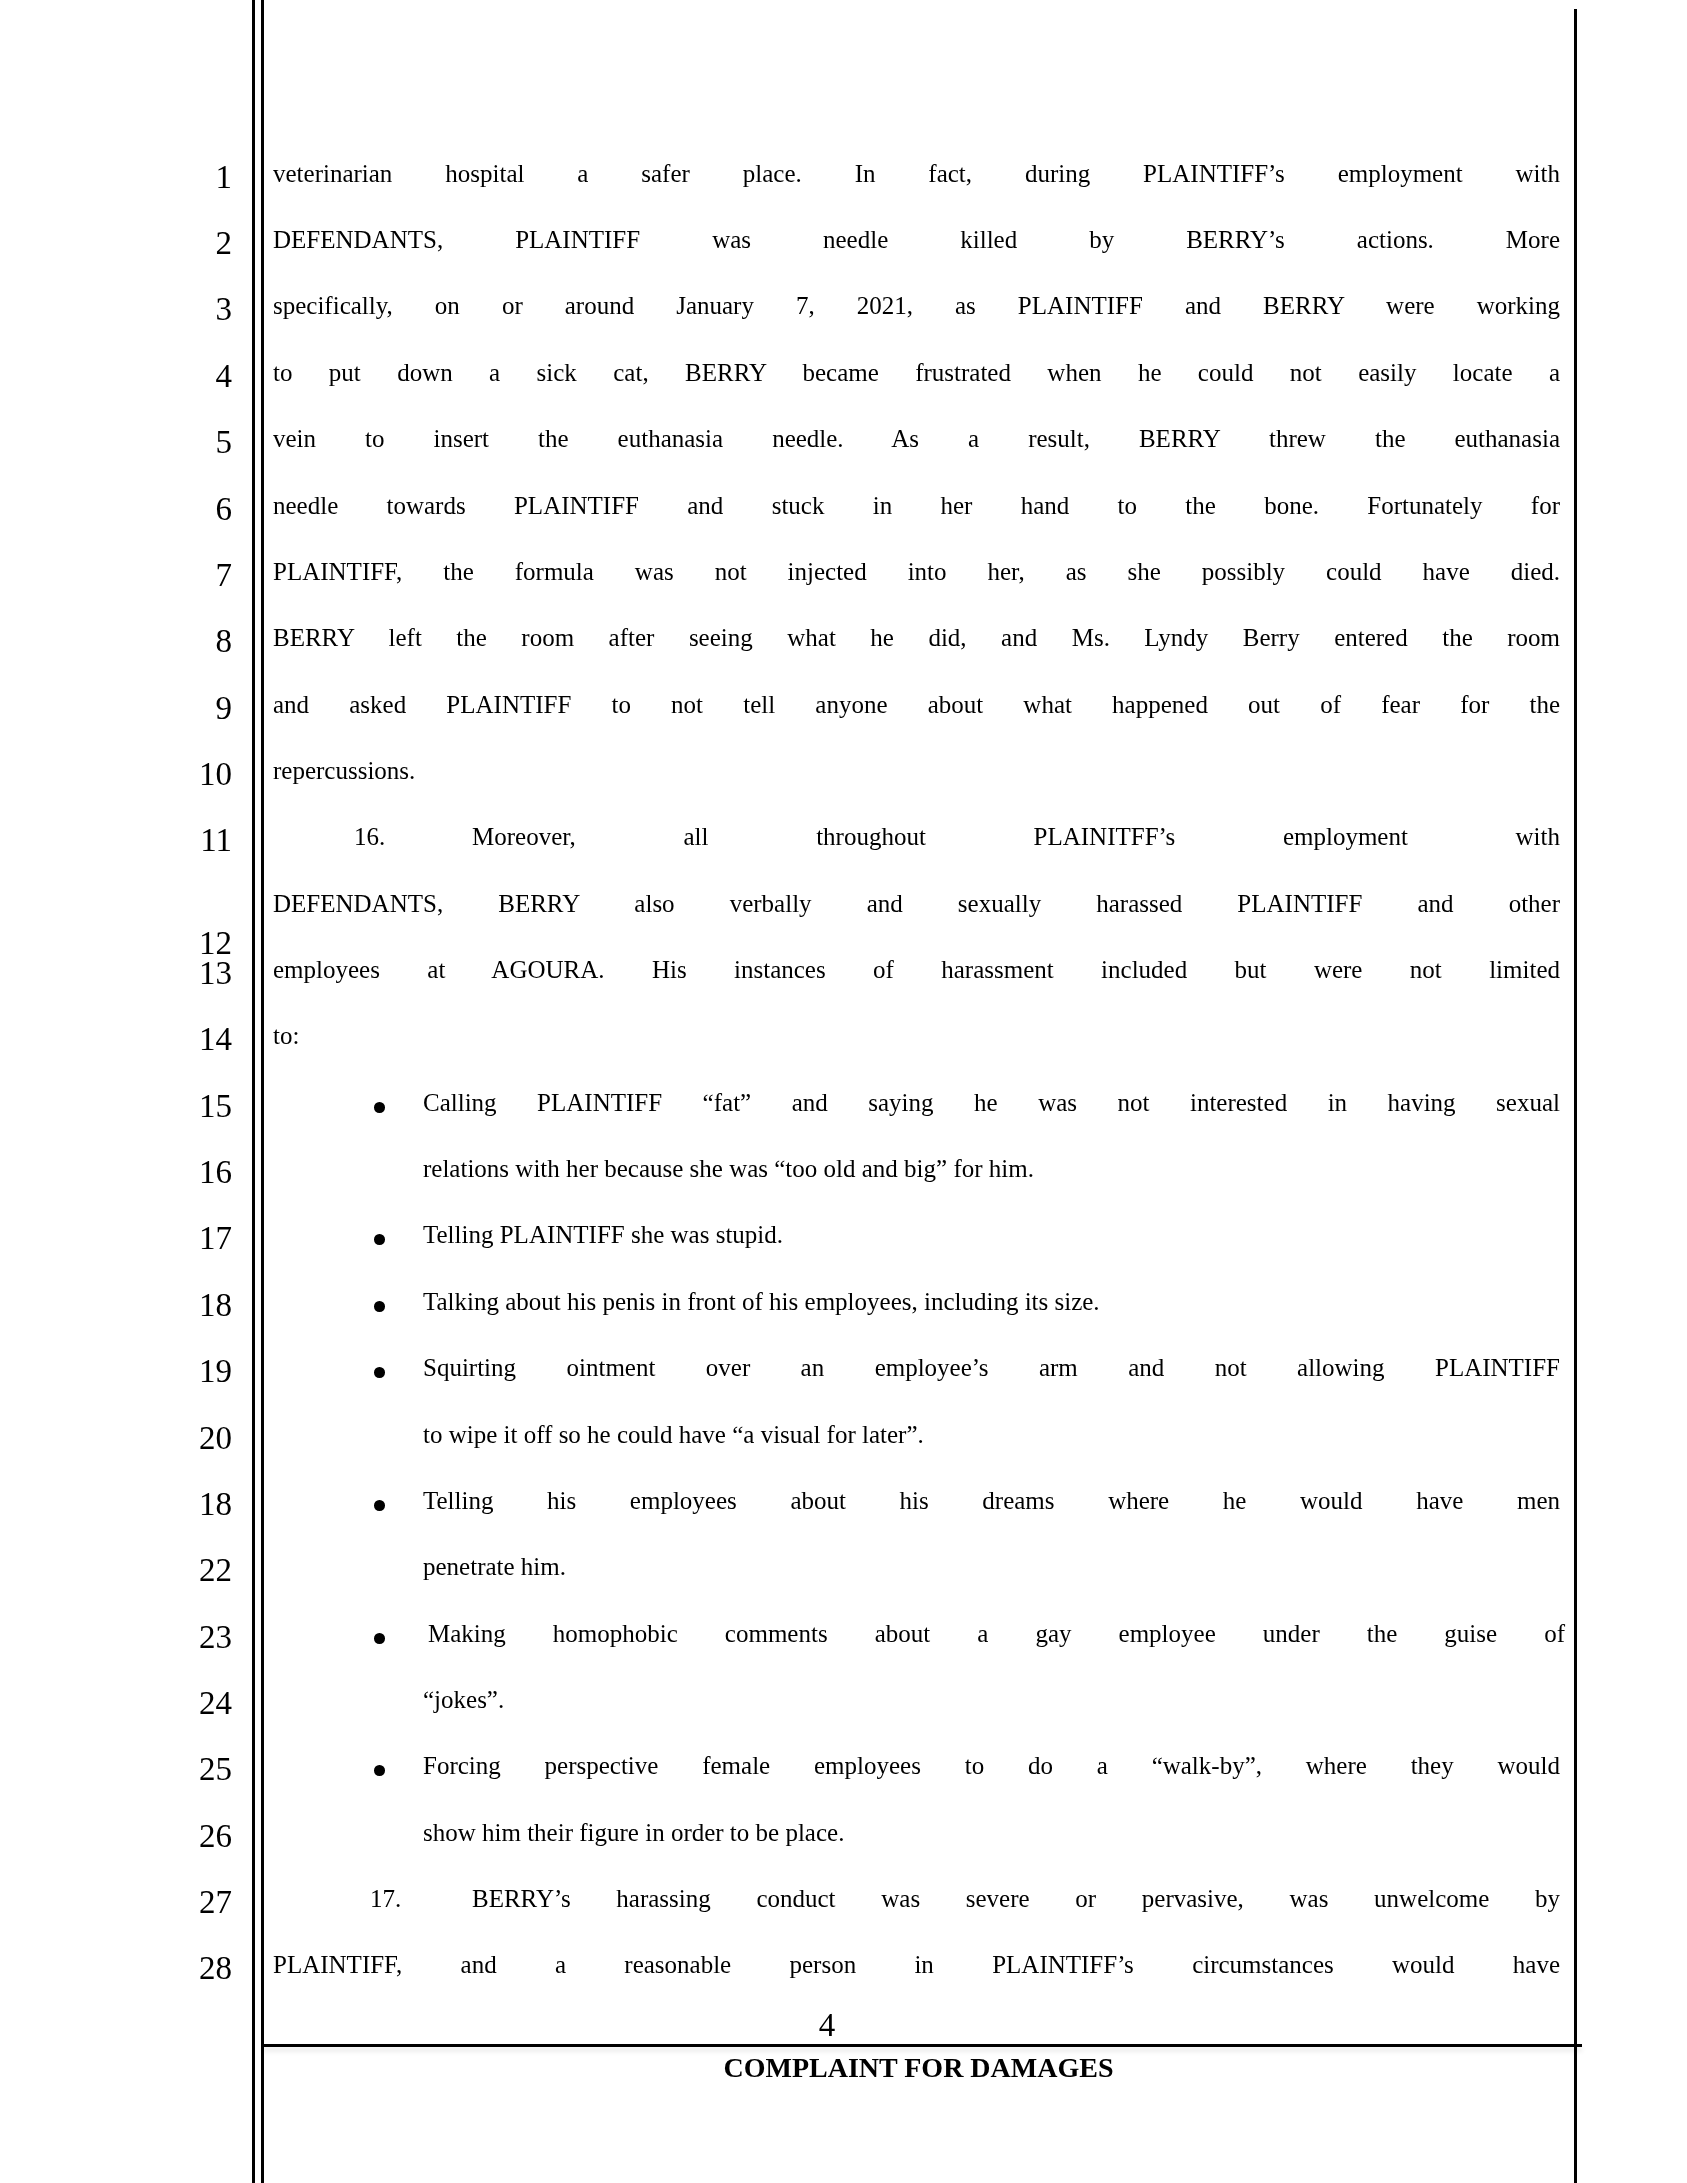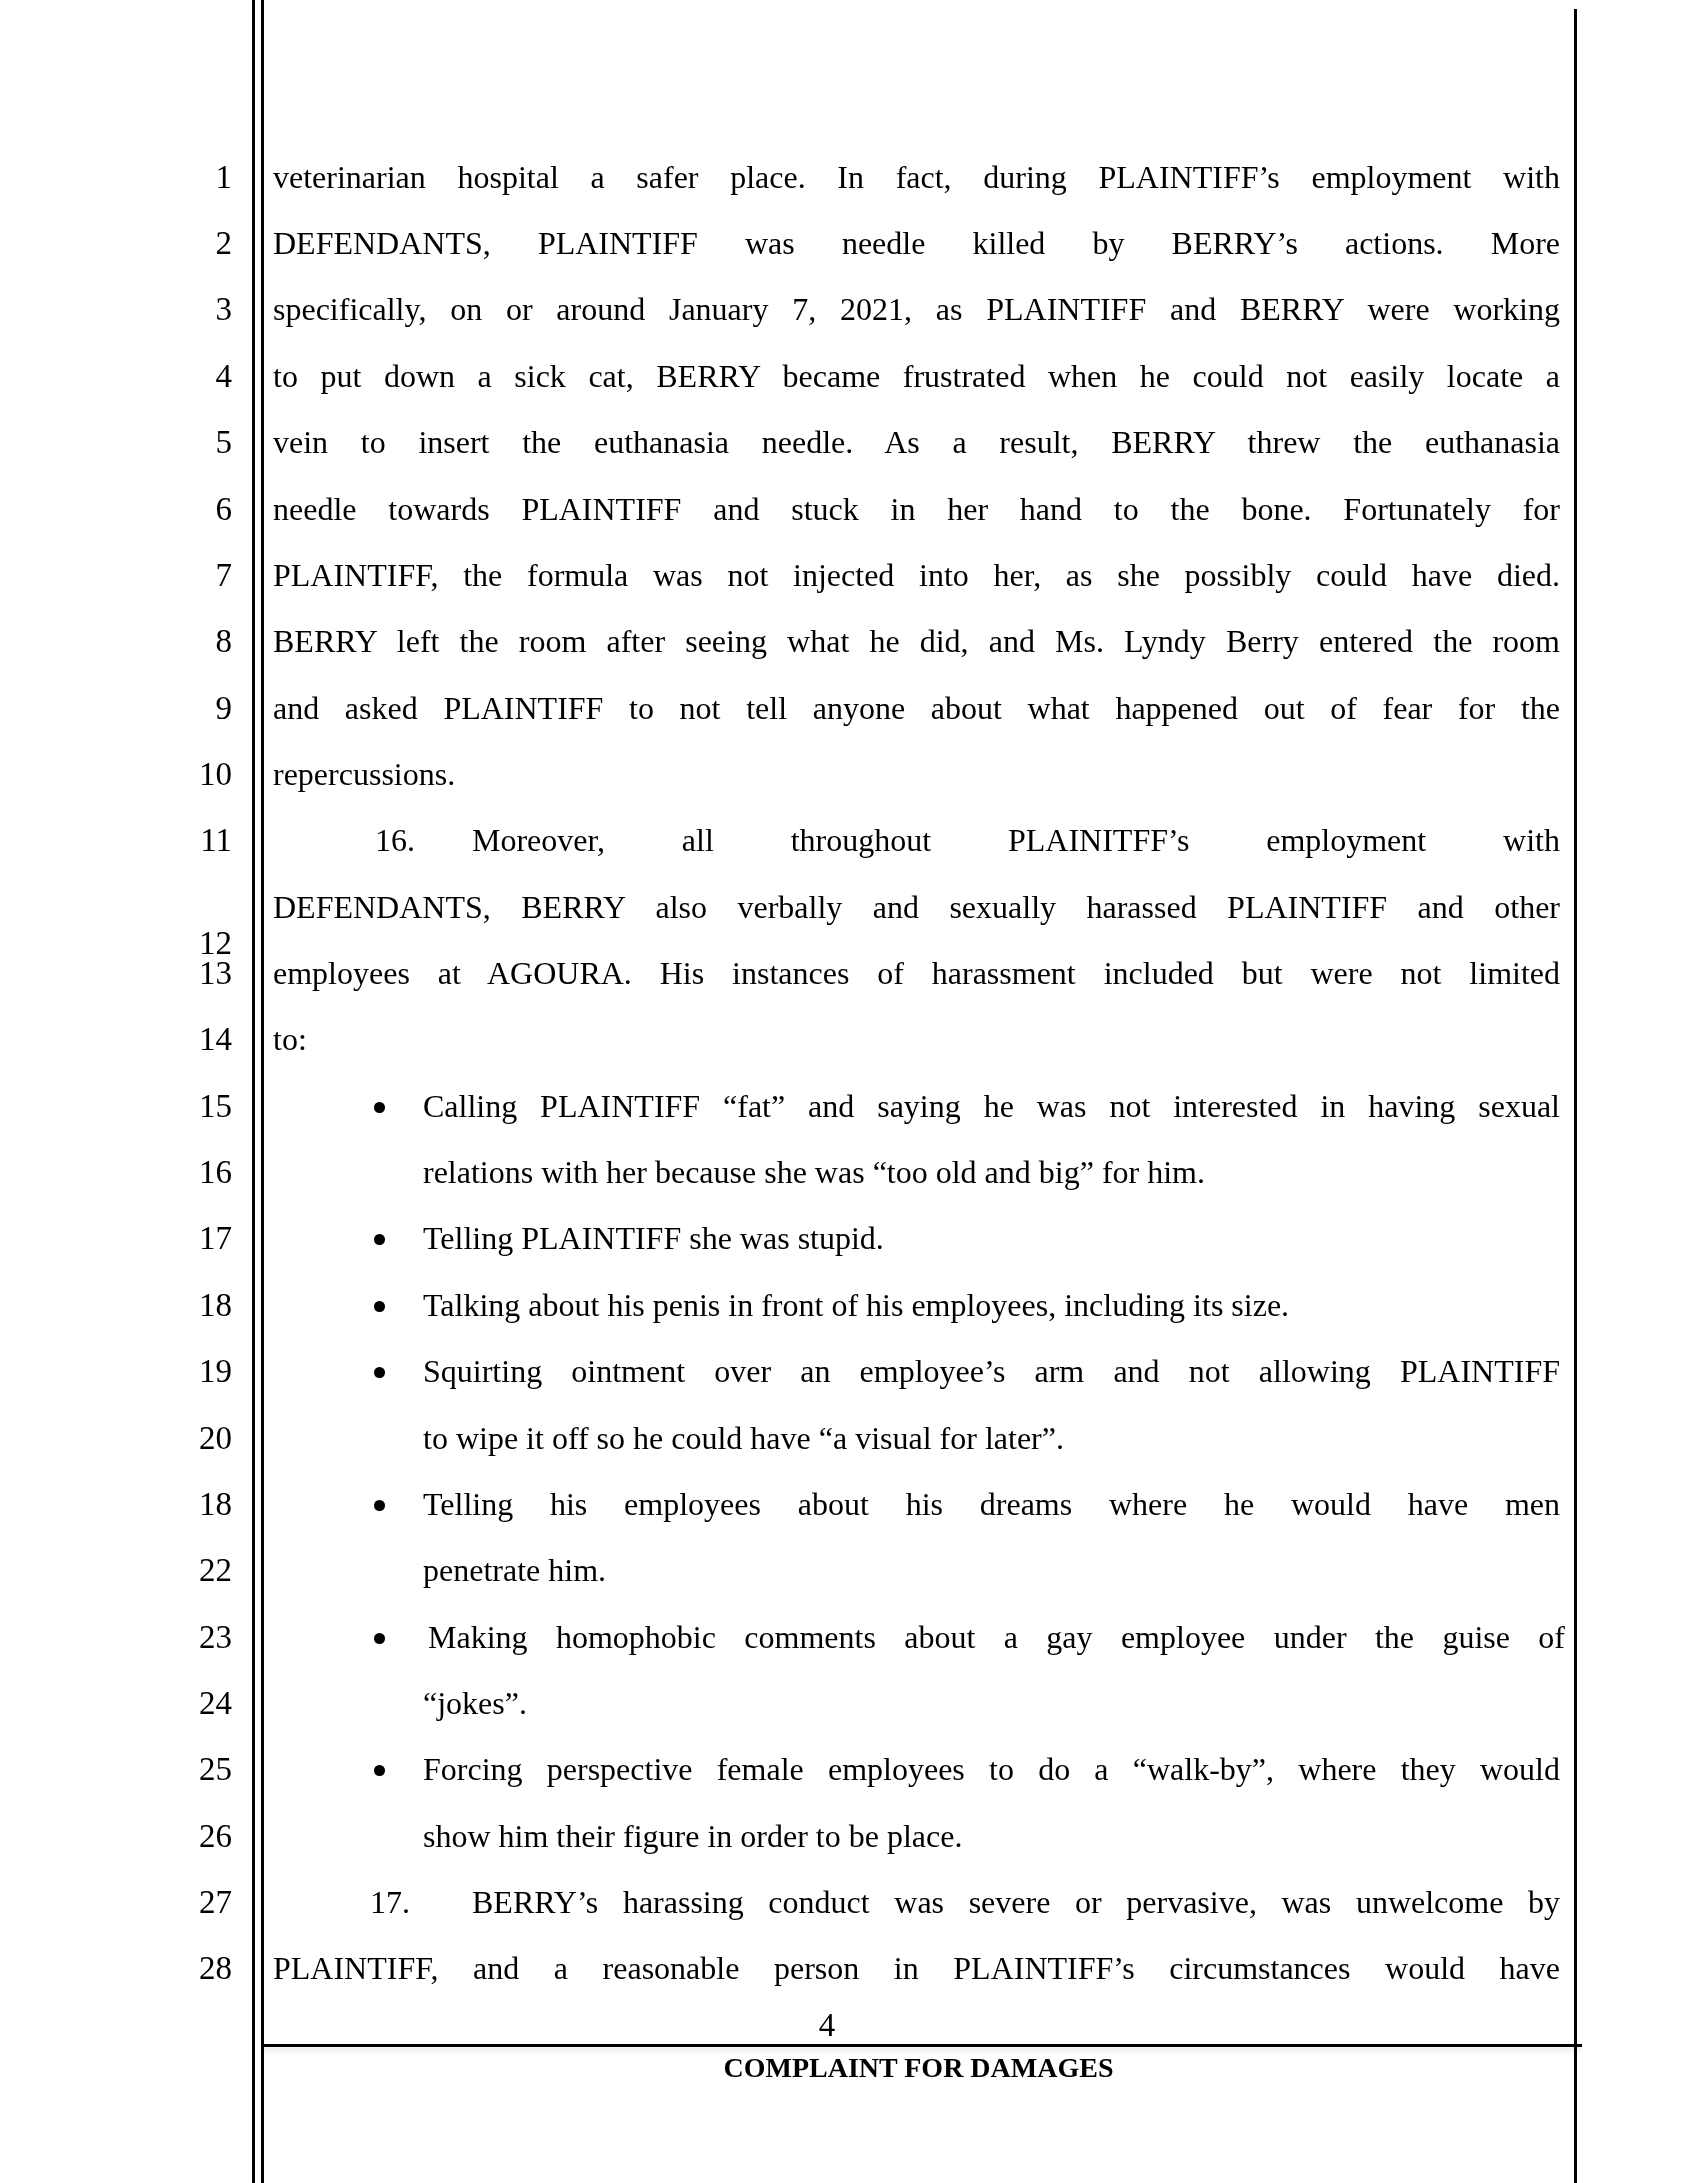--- a/index.html
+++ b/index.html
@@ -3,21 +3,21 @@
 <meta charset="utf-8">
 <style>
   html, body { margin: 0; padding: 0; background: #ffffff; }
   body { width: 1687px; height: 2183px; position: relative; overflow: hidden; font-family: "Liberation Serif", "DejaVu Serif", serif; color: #000; }
   .vrule { position: absolute; top: 0; width: 2.6px; background: #000; }
   #vrule-left-outer { left: 252px; height: 2183px; }
   #vrule-left-inner { left: 261px; height: 2183px; }
   #vrule-right { left: 1574px; top: 8.6px; height: 2175px; }
   .hrule { position: absolute; left: 263px; top: 2044px; width: 1319px; height: 2.6px; background: #000; box-shadow: 0 4px 5.3px rgba(0,0,0,0.12); }
   .lineno { position: absolute; left: 165px; width: 67px; text-align: right; font-size: 33px; line-height: 1; }
-  .line { position: absolute; font-size: 32px; line-height: 1; white-space: nowrap; font-family: Liberation Serif, serif; }
+  .line { position: absolute; font-size: 25px; line-height: 1; white-space: nowrap; font-family: Liberation Serif, serif; }
   .line.justify { text-align: justify; text-align-last: justify; white-space: normal; }
   .bullet { position: absolute; width: 10.6px; height: 10.6px; border-radius: 50%; background: #000; }
   .pagenum { position: absolute; left: 761px; width: 132px; text-align: center; font-size: 33px; line-height: 1; }
   .footer-title { position: absolute; left: 263px; width: 1311px; text-align: center; font-size: 28px; font-weight: bold; line-height: 1; }
 </style>
 </head>
 <body>
 
 <div class="vrule" id="vrule-left-outer"></div>
 <div class="vrule" id="vrule-left-inner"></div>
@@ -58,21 +58,21 @@
     <div class="line justify" style="left: 273px; top: 161px; width: 1287px;">veterinarian hospital a safer place.  In fact, during PLAINTIFF’s employment with</div>
     <div class="line justify" style="left: 273px; top: 227px; width: 1287px;">DEFENDANTS, PLAINTIFF was needle killed by BERRY’s actions.  More</div>
     <div class="line justify" style="left: 273px; top: 293px; width: 1287px;">specifically, on or around January 7, 2021, as PLAINTIFF and BERRY were working</div>
     <div class="line justify" style="left: 273px; top: 360px; width: 1287px;">to put down a sick cat, BERRY became frustrated when he could not easily locate a</div>
     <div class="line justify" style="left: 273px; top: 426px; width: 1287px;">vein to insert the euthanasia needle.  As a result, BERRY threw the euthanasia</div>
     <div class="line justify" style="left: 273px; top: 493px; width: 1287px;">needle towards PLAINTIFF and stuck in her hand to the bone.  Fortunately for</div>
     <div class="line justify" style="left: 273px; top: 559px; width: 1287px;">PLAINTIFF, the formula was not injected into her, as she possibly could have died.</div>
     <div class="line justify" style="left: 273px; top: 625px; width: 1287px;">BERRY left the room after seeing what he did, and Ms. Lyndy Berry entered the room</div>
     <div class="line justify" style="left: 273px; top: 692px; width: 1287px;">and asked PLAINTIFF to not tell anyone about what happened out of fear for the</div>
     <div class="line" style="left: 273px; top: 758px;">repercussions.</div>
-    <div class="line" style="left: 375px; top: 824px;">16.</div>
+    <div class="line" style="left: 354px; top: 824px;">16.</div>
     <div class="line justify" style="left: 472px; top: 824px; width: 1088px;">Moreover, all throughout PLAINITFF’s employment with</div>
     <div class="line justify" style="left: 273px; top: 891px; width: 1287px;">DEFENDANTS, BERRY also verbally and sexually harassed PLAINTIFF and other</div>
     <div class="line justify" style="left: 273px; top: 957px; width: 1287px;">employees at AGOURA.  His instances of harassment included but were not limited</div>
     <div class="line" style="left: 273px; top: 1023px;">to:</div>
     <div class="bullet" style="left: 374px; top: 1102px;"></div>
     <div class="line justify" style="left: 423px; top: 1090px; width: 1137px;">Calling PLAINTIFF “fat” and saying he was not interested in having sexual</div>
     <div class="line" style="left: 423px; top: 1156px;">relations with her because she was “too old and big” for him.</div>
     <div class="bullet" style="left: 374px; top: 1234px;"></div>
     <div class="line" style="left: 423px; top: 1222px;">Telling PLAINTIFF she was stupid.</div>
     <div class="bullet" style="left: 374px; top: 1301px;"></div>

